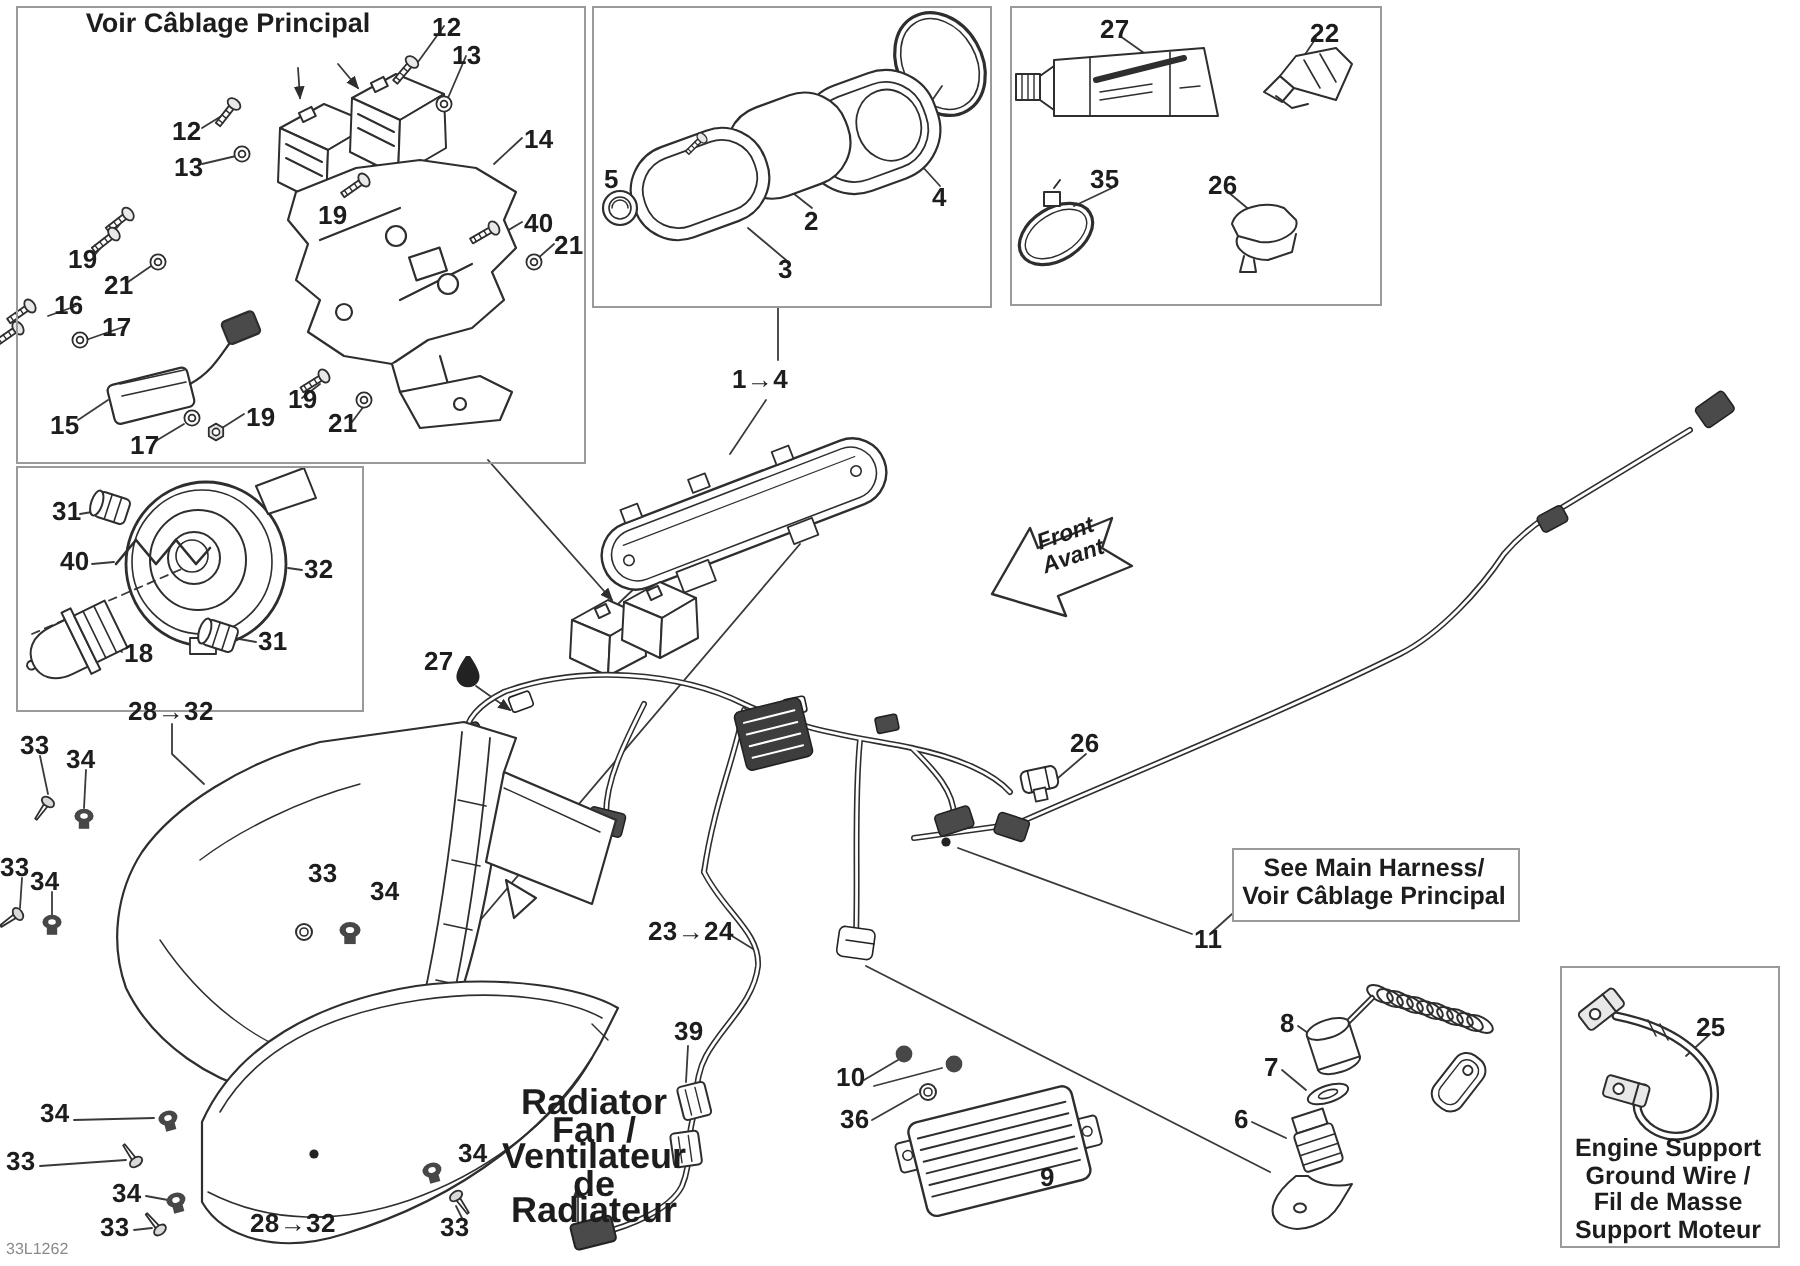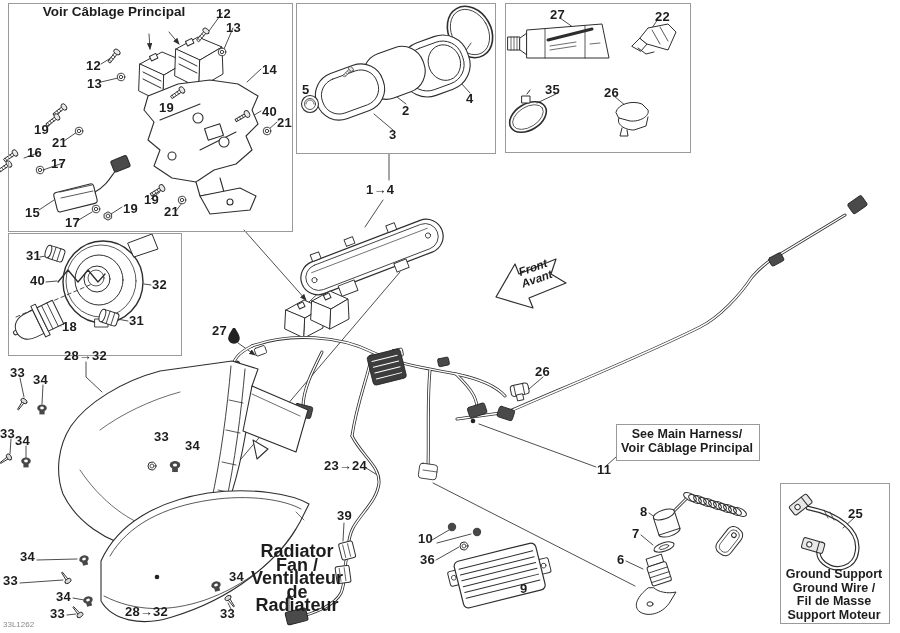--- a/index.html
+++ b/index.html
@@ -488,21 +488,21 @@
 <div class="note n-hr">
   <div>See Main Harness/</div>
   <div>Voir Câblage Principal</div>
 </div>
 <div class="note n-rad">
   <div>Radiator Fan /</div>
   <div>Ventilateur de</div>
   <div>Radiateur</div>
 </div>
 <div class="note n-eng">
-  <div>Ground Support</div>
+  <div>Engine Support</div>
   <div>Ground Wire /</div>
   <div>Fil de Masse</div>
   <div>Support Moteur</div>
 </div>
 <div class="note n-front">
   <div>Front</div>
   <div>Avant</div>
 </div>
 <div class="code">33L1262</div>
 

